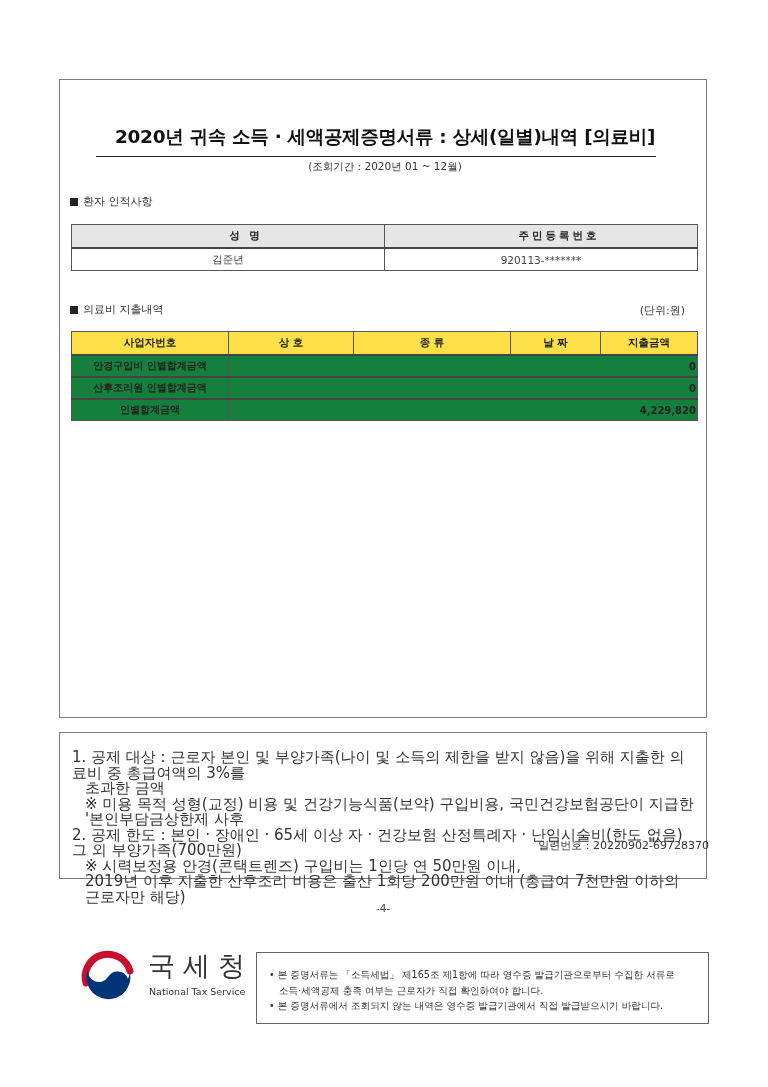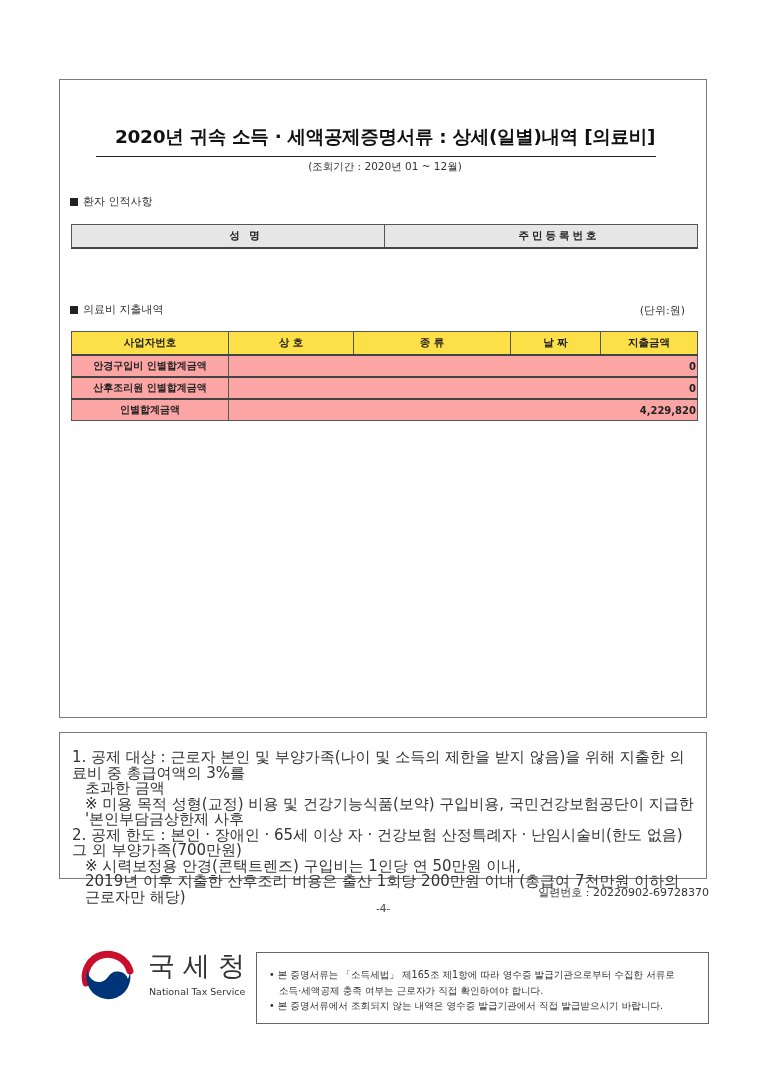--- a/index.html
+++ b/index.html
@@ -18,29 +18,29 @@
 
   table { border-collapse: collapse; position: absolute; table-layout: fixed; }
   td, th { border: 1px solid #555; font-size: 10.5px; padding: 0; }
 
   .patient { left: 71px; top: 224px; width: 626px; }
   .patient th { background: #e6e6e6; height: 22px; font-weight: bold; letter-spacing: 3px; border-bottom: 2px solid #444; padding-left: 36px; }
   .patient td { height: 21px; text-align: center; color: #444; }
 
   .expense { left: 71px; top: 331px; width: 626px; }
   .expense th { background: #fde047; height: 22px; font-weight: bold; border-bottom: 2px solid #444; }
-  .expense td { height: 20px; background: #fca5a5; font-weight: bold; font-size: 10px; }
+  .expense td { height: 20px; background: #15803d; font-weight: bold; font-size: 10px; }
   .expense td.lbl { text-align: center; }
   .expense td.val { text-align: right; padding-right: 1px; }
   .expense tr.r td { border-bottom: 2px solid #444; }
 
   .notes { position: absolute; left: 59px; top: 732px; width: 648px; height: 147px; border: 1.5px solid #7a7a7a; box-sizing: border-box; padding: 17px 10px 0 12px; font-size: 15px; line-height: 15.5px; color: #333; }
   .notes .ind { padding-left: 13px; }
 
-  .serial { position: absolute; right: 59px; top: 885px; font-size: 11px; color: #333; }
+  .serial { position: absolute; right: 59px; top: 838px; font-size: 11px; color: #333; }
   .pageno { position: absolute; left: 376px; top: 902px; font-size: 10.5px; color: #444; }
 
   .logo { position: absolute; left: 80px; top: 949px; width: 56px; height: 56px; }
   .logo-ko { position: absolute; left: 148px; top: 948px; font-size: 27px; letter-spacing: 8px; color: #333; font-weight: normal; }
   .logo-en { position: absolute; left: 149px; top: 986px; font-size: 9.5px; color: #333; }
 
   .foot-box { position: absolute; left: 256px; top: 944px; width: 453px; height: 72px; border: 1.5px solid #666; box-sizing: border-box; padding: 14px 8px 0 12px; font-size: 9.6px; line-height: 15.5px; color: #333; margin-top: 8px; }
   .foot-box .ind { padding-left: 10px; }
 </style>
 </head>
@@ -59,20 +59,24 @@
 
 <table class="patient">
   <colgroup>
       <col style="width:313px">
       <col style="width:313px">
     </colgroup>
   <tbody>
       <tr>
     <th>성 명</th>
     <th>주민등록번호</th>
+  </tr>
+  <tr>
+    <td>김준년</td>
+    <td>920113-*******</td>
   </tr>
 </tbody>
   </table>
 
 <div class="section-h" style="left:70px; top:302px;">
   <span class="sq"></span>
   <span>의료비 지출내역</span>
 </div>
 <div class="unit">(단위:원)</div>
 

